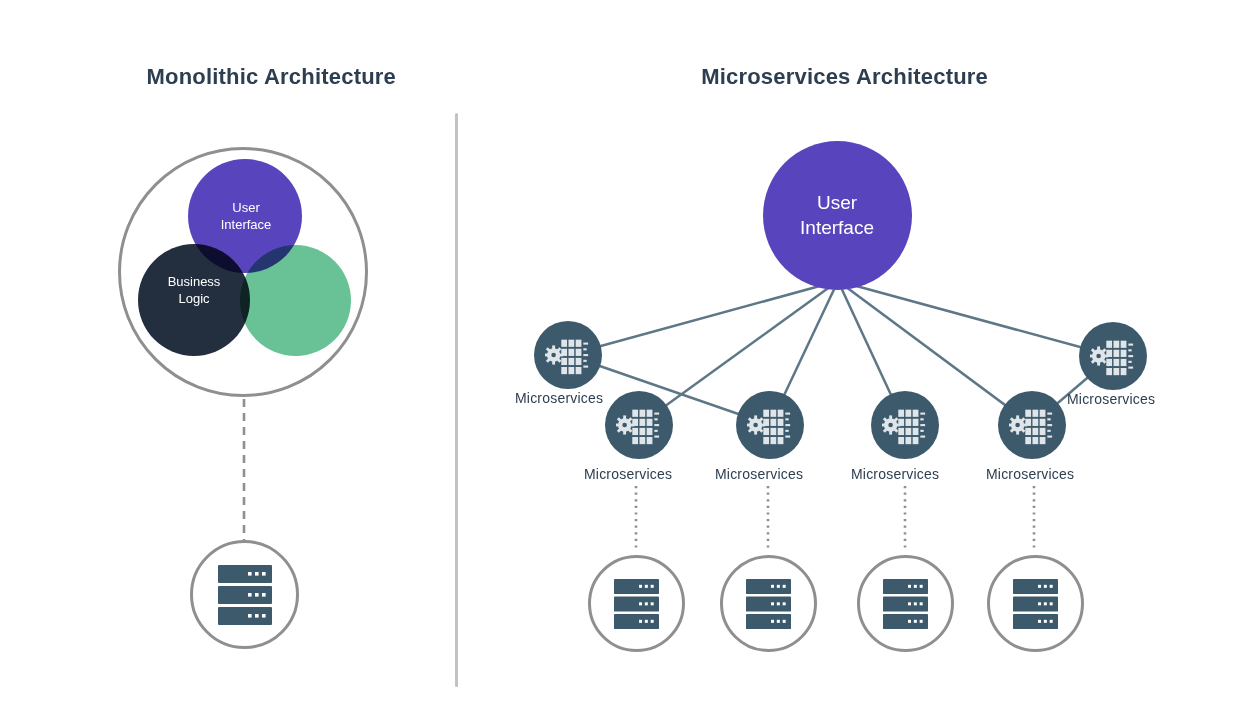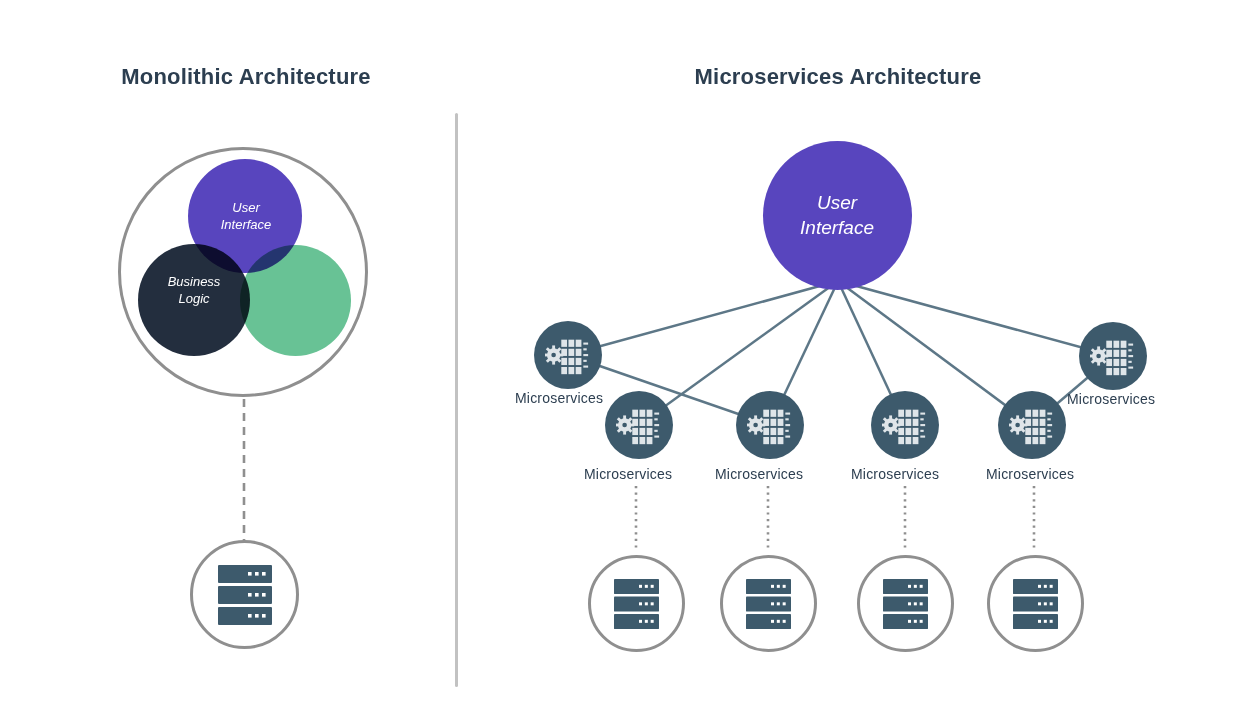--- a/index.html
+++ b/index.html
@@ -2,30 +2,30 @@
 <html><head>
 <meta charset="utf-8">
 <style>
   html,body{margin:0;padding:0;background:#ffffff;}
   #stage{
     position:relative;width:1258px;height:723px;background:#ffffff;overflow:hidden;
     font-family:"Liberation Sans", sans-serif;
   }
   .abs{position:absolute;}
   .title{
-    width:300px;text-align:center;font-size:22px;font-weight:600;color:#2C3E50;
+    width:300px;text-align:right;font-size:22px;font-weight:600;color:#2C3E50;
     letter-spacing:0.2px;
   }
   .circle{position:absolute;border-radius:50%;}
   .ring{border:3px solid #8F8F8F;background:transparent;box-sizing:border-box;}
   .venn-group .circle{mix-blend-mode:multiply;}
   .venn-wrap{isolation:isolate;}
   .clabel{
     position:absolute;text-align:center;color:#ffffff;white-space:pre-line;
-    font-size:13px;line-height:16.5px;font-style:italic;
+    font-size:13px;line-height:16.5px;
   }
   .ui-big-label{font-size:19px;line-height:25px;}
   .ms-label{
     position:absolute;width:110px;text-align:left;color:#2C3E50;
     font-size:14px;letter-spacing:0.2px;white-space:nowrap;
   }
   .node{
     position:absolute;width:68px;height:68px;border-radius:50%;
     background:#3D5A6C;display:flex;align-items:center;justify-content:center;
   }

